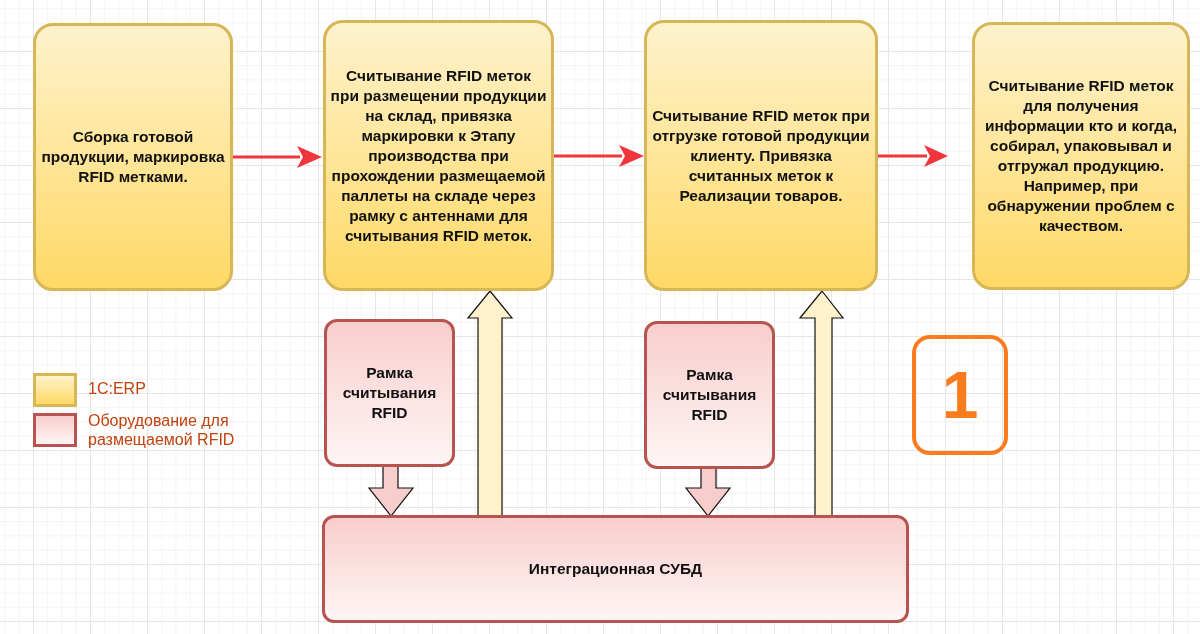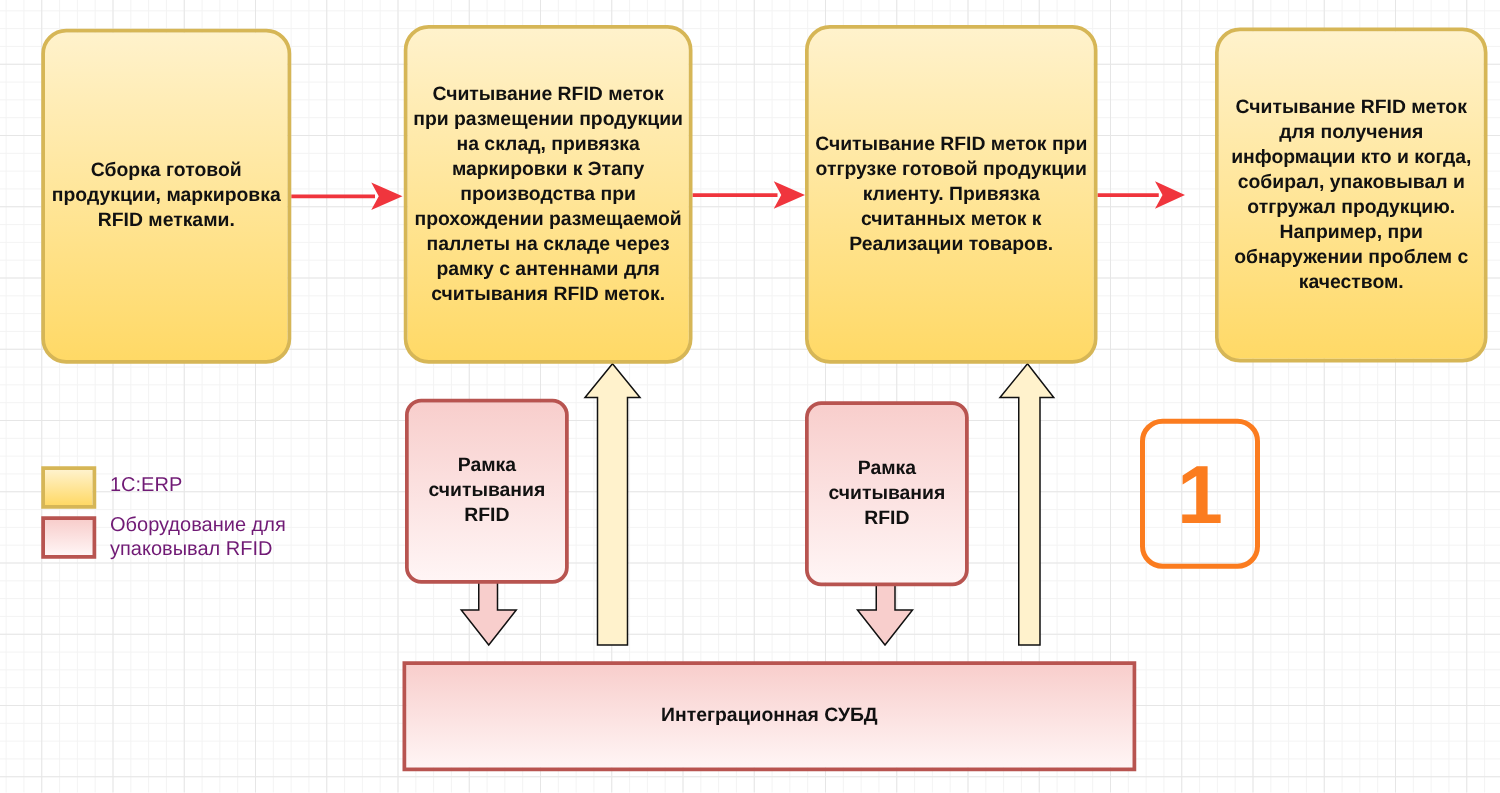--- a/index.html
+++ b/index.html
@@ -30,21 +30,21 @@
       border: 3px solid #b85450;
       border-radius: 13px;
       background: linear-gradient(to bottom, #f8cecc 0%, #fff5f5 100%);
       font-size: 15.5px; line-height: 20px;
     }
     .box span { display: block; padding: 0 4px; }
     .legend-swatch {
       position: absolute; box-sizing: border-box; width: 44px; height: 34px;
     }
     .legend-label {
-      position: absolute; font-size: 16px; line-height: 19px; color: #701a75;
+      position: absolute; font-size: 16px; line-height: 19px; color: #c2410c;
     }
     .badge {
       position: absolute; box-sizing: border-box;
       left: 912px; top: 335px; width: 96px; height: 120px;
       border: 4px solid #fb7c1f; border-radius: 18px;
       display: flex; align-items: center; justify-content: center;
       color: #fb7c1f; font-weight: bold; font-size: 66px;
     }
     svg.overlay { position: absolute; left: 0; top: 0; }
   </style>
@@ -98,27 +98,27 @@
 </div>
 
 <div class="box rfid" style="left:324px; top:319px; width:131px; height:148px;">
   <span>Рамка считывания RFID</span>
 </div>
 
 <div class="box rfid" style="left:644px; top:321px; width:131px; height:148px;">
   <span>Рамка считывания RFID</span>
 </div>
 
-<div class="box rfid" style="left:322px; top:529px; width:587px; height:88px; border-radius:0;">
+<div class="box rfid" style="left:322px; top:515px; width:587px; height:108px; border-radius:12px;">
   <span>Интеграционная СУБД</span>
 </div>
 
 <div>
   <div class="legend-swatch" style="left:33px; top:373px; border:3px solid #d6b656; background:linear-gradient(to bottom,#fff2cc,#ffd966);"></div>
   <div class="legend-label" style="left:88px; top:379px;">1C:ERP</div>
 
   <div class="legend-swatch" style="left:33px; top:413px; border:3px solid #b85450; background:linear-gradient(to bottom,#f8cecc,#fff5f5);"></div>
-  <div class="legend-label" style="left:88px; top:411px; width:170px;">Оборудование для упаковывал RFID</div>
+  <div class="legend-label" style="left:88px; top:411px; width:170px;">Оборудование для размещаемой RFID</div>
 </div>
 
 <div class="badge">
   <span>1</span>
 </div>
 
 </body></html>

